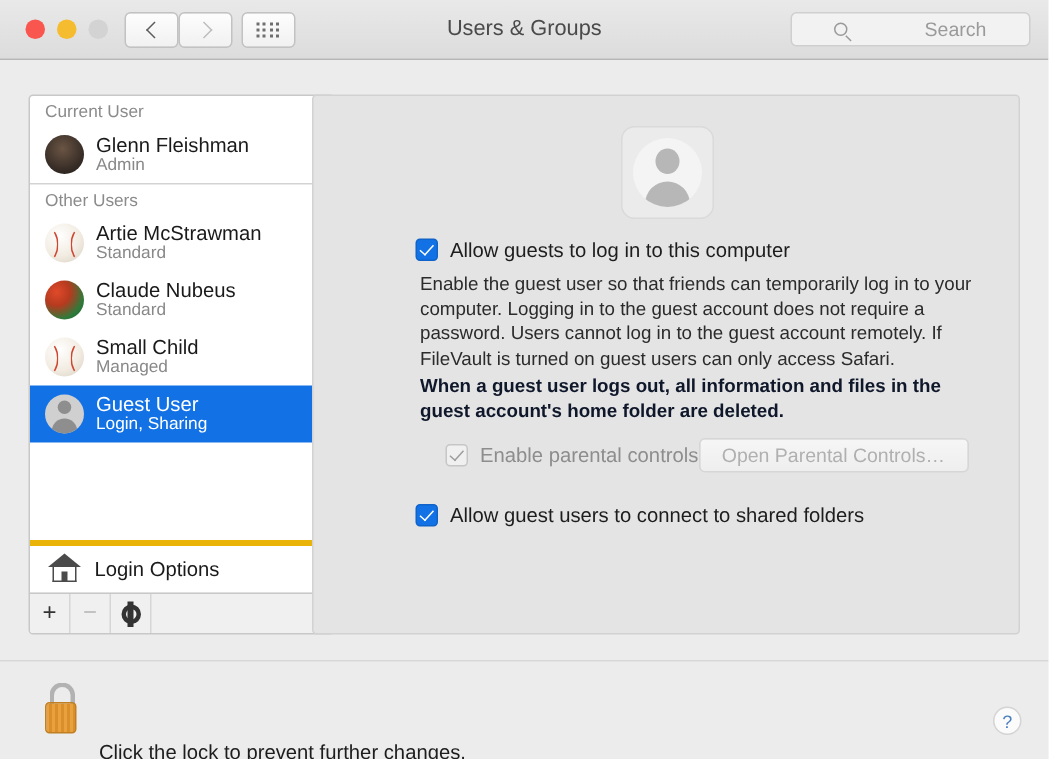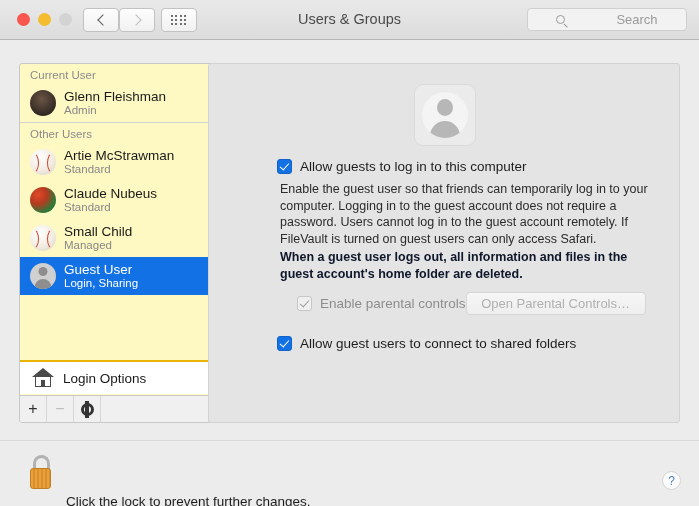--- a/index.html
+++ b/index.html
@@ -70,21 +70,21 @@
   .mag::after { content: ""; position: absolute; right: -4px; bottom: -3px; width: 5px; height: 1.4px; background: #9a9a9a; transform: rotate(45deg); }
   #search-placeholder { font-size: 13px; color: #9a9a9a; margin-left: 6px; }
 
   
   #body { position: absolute; left: 0; top: 40px; width: 699px; height: 400px; background: #ececec; }
 
   
   #sidebar {
     position: absolute; left: 19px; top: 23px;
     width: 204px; height: 360px;
-    background: #fef9c3;
+    background: #ffffff;
     border: 1px solid #c8c8c8;
     border-radius: 3px;
     overflow: hidden;
   }
   .grouphdr { font-size: 11.5px; color: #8b8b8b; padding: 5px 0 3px 10px; }
   .sep { height: 1px; background: #d3d3d3; }
   .urow { display: flex; align-items: center; height: 38px; padding-left: 10px; }
   .urow.selected { background: #1272e5; }
   .uav { width: 26px; height: 26px; border-radius: 50%; flex: 0 0 26px; position: relative; overflow: hidden; }
   .av-photo { background: radial-gradient(circle at 45% 35%, #6b5544 0%, #3a2f28 60%, #1f1a17 100%); }
@@ -99,21 +99,21 @@
   .av-guest { background: #d0d0d0; }
   .av-guest::before { content:""; position:absolute; left:50%; top:4px; transform:translateX(-50%); width:9px; height:9px; border-radius:50%; background:#8e8e8e; }
   .av-guest::after  { content:""; position:absolute; left:50%; bottom:-1px; transform:translateX(-50%); width:17px; height:11px; border-radius:9px 9px 0 0; background:#8e8e8e; }
   .utext { margin-left: 8px; line-height: 1.15; }
   .uname { font-size: 13.5px; color: #1a1a1a; }
   .urole { font-size: 11.5px; color: #888888; }
   .urow.selected .uname, .urow.selected .urole { color: #ffffff; }
 
   #login-options {
     position: absolute; left: 0; bottom: 28px; width: 100%; height: 34px;
-    border-top: 2px solid #eab308;
+    border-top: 4px solid #eab308;
     display: flex; align-items: center; padding-left: 12px; background: #fff;
   }
   .house { position: relative; width: 22px; height: 20px; flex: 0 0 22px; }
   .house .roof { position: absolute; left: 0; top: 0; width: 0; height: 0; border-left: 11px solid transparent; border-right: 11px solid transparent; border-bottom: 9px solid #4a4a4a; }
   .house .base { position: absolute; left: 3px; top: 8px; width: 16px; height: 11px; border: 1.6px solid #4a4a4a; border-top: none; }
   .house .door { position: absolute; left: 9px; top: 12px; width: 4px; height: 7px; background: #4a4a4a; }
   #login-options-label { font-size: 13.5px; color: #1a1a1a; margin-left: 9px; }
 
   #sb-toolbar {
     position: absolute; left: 0; bottom: 0; width: 100%; height: 27px;

